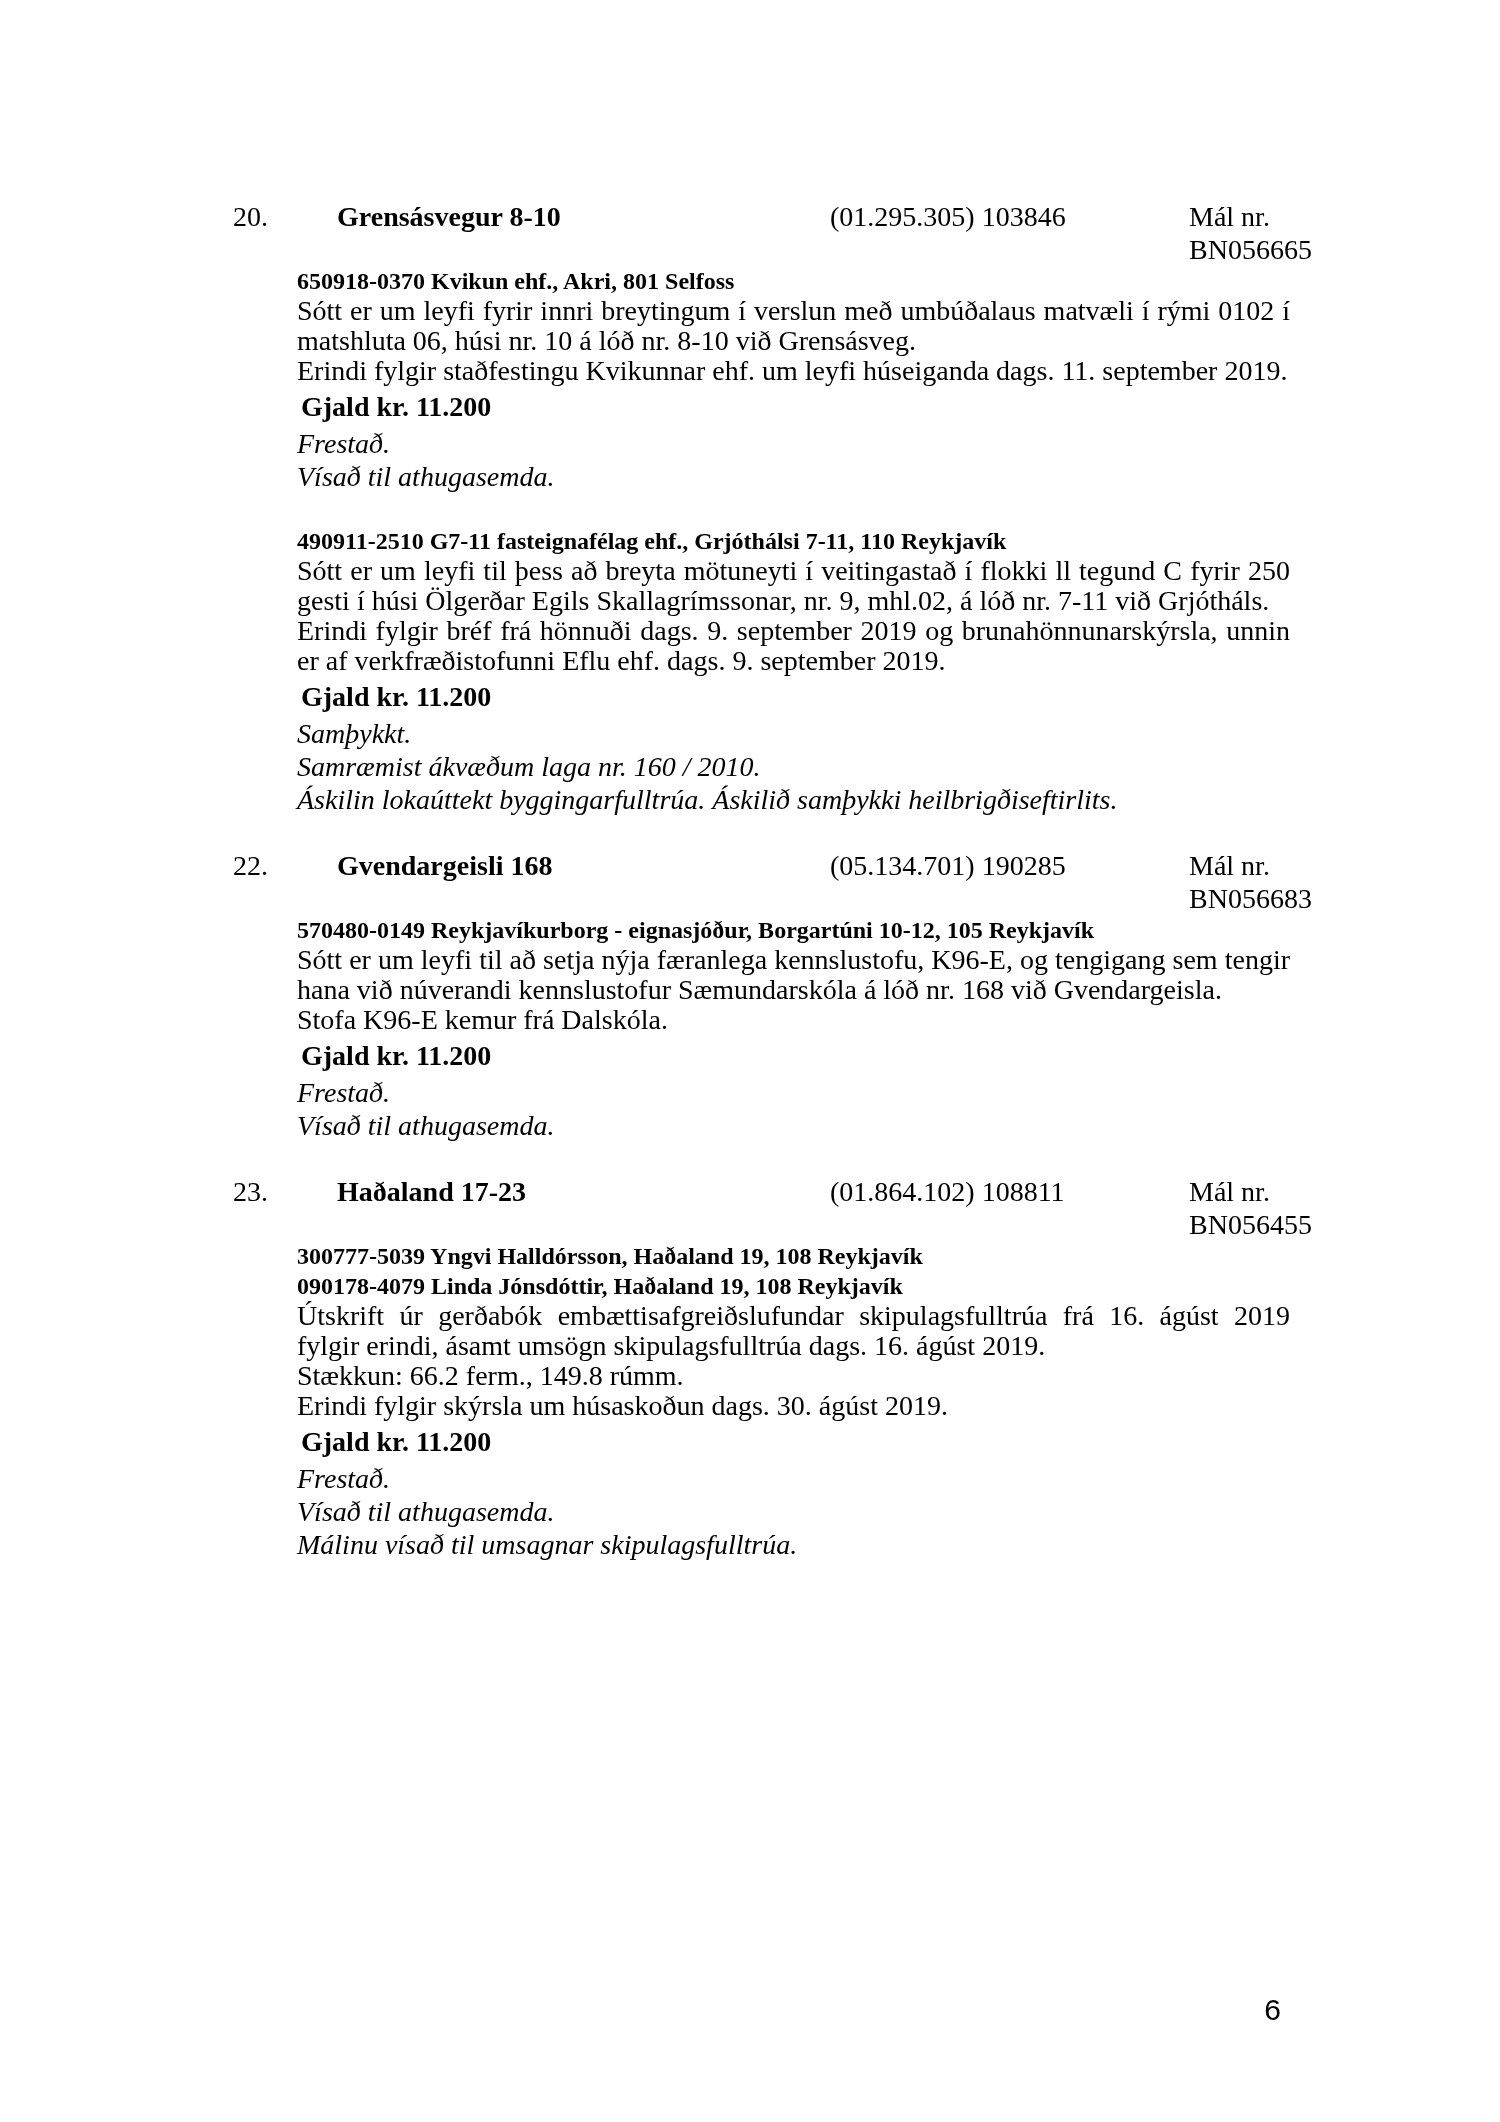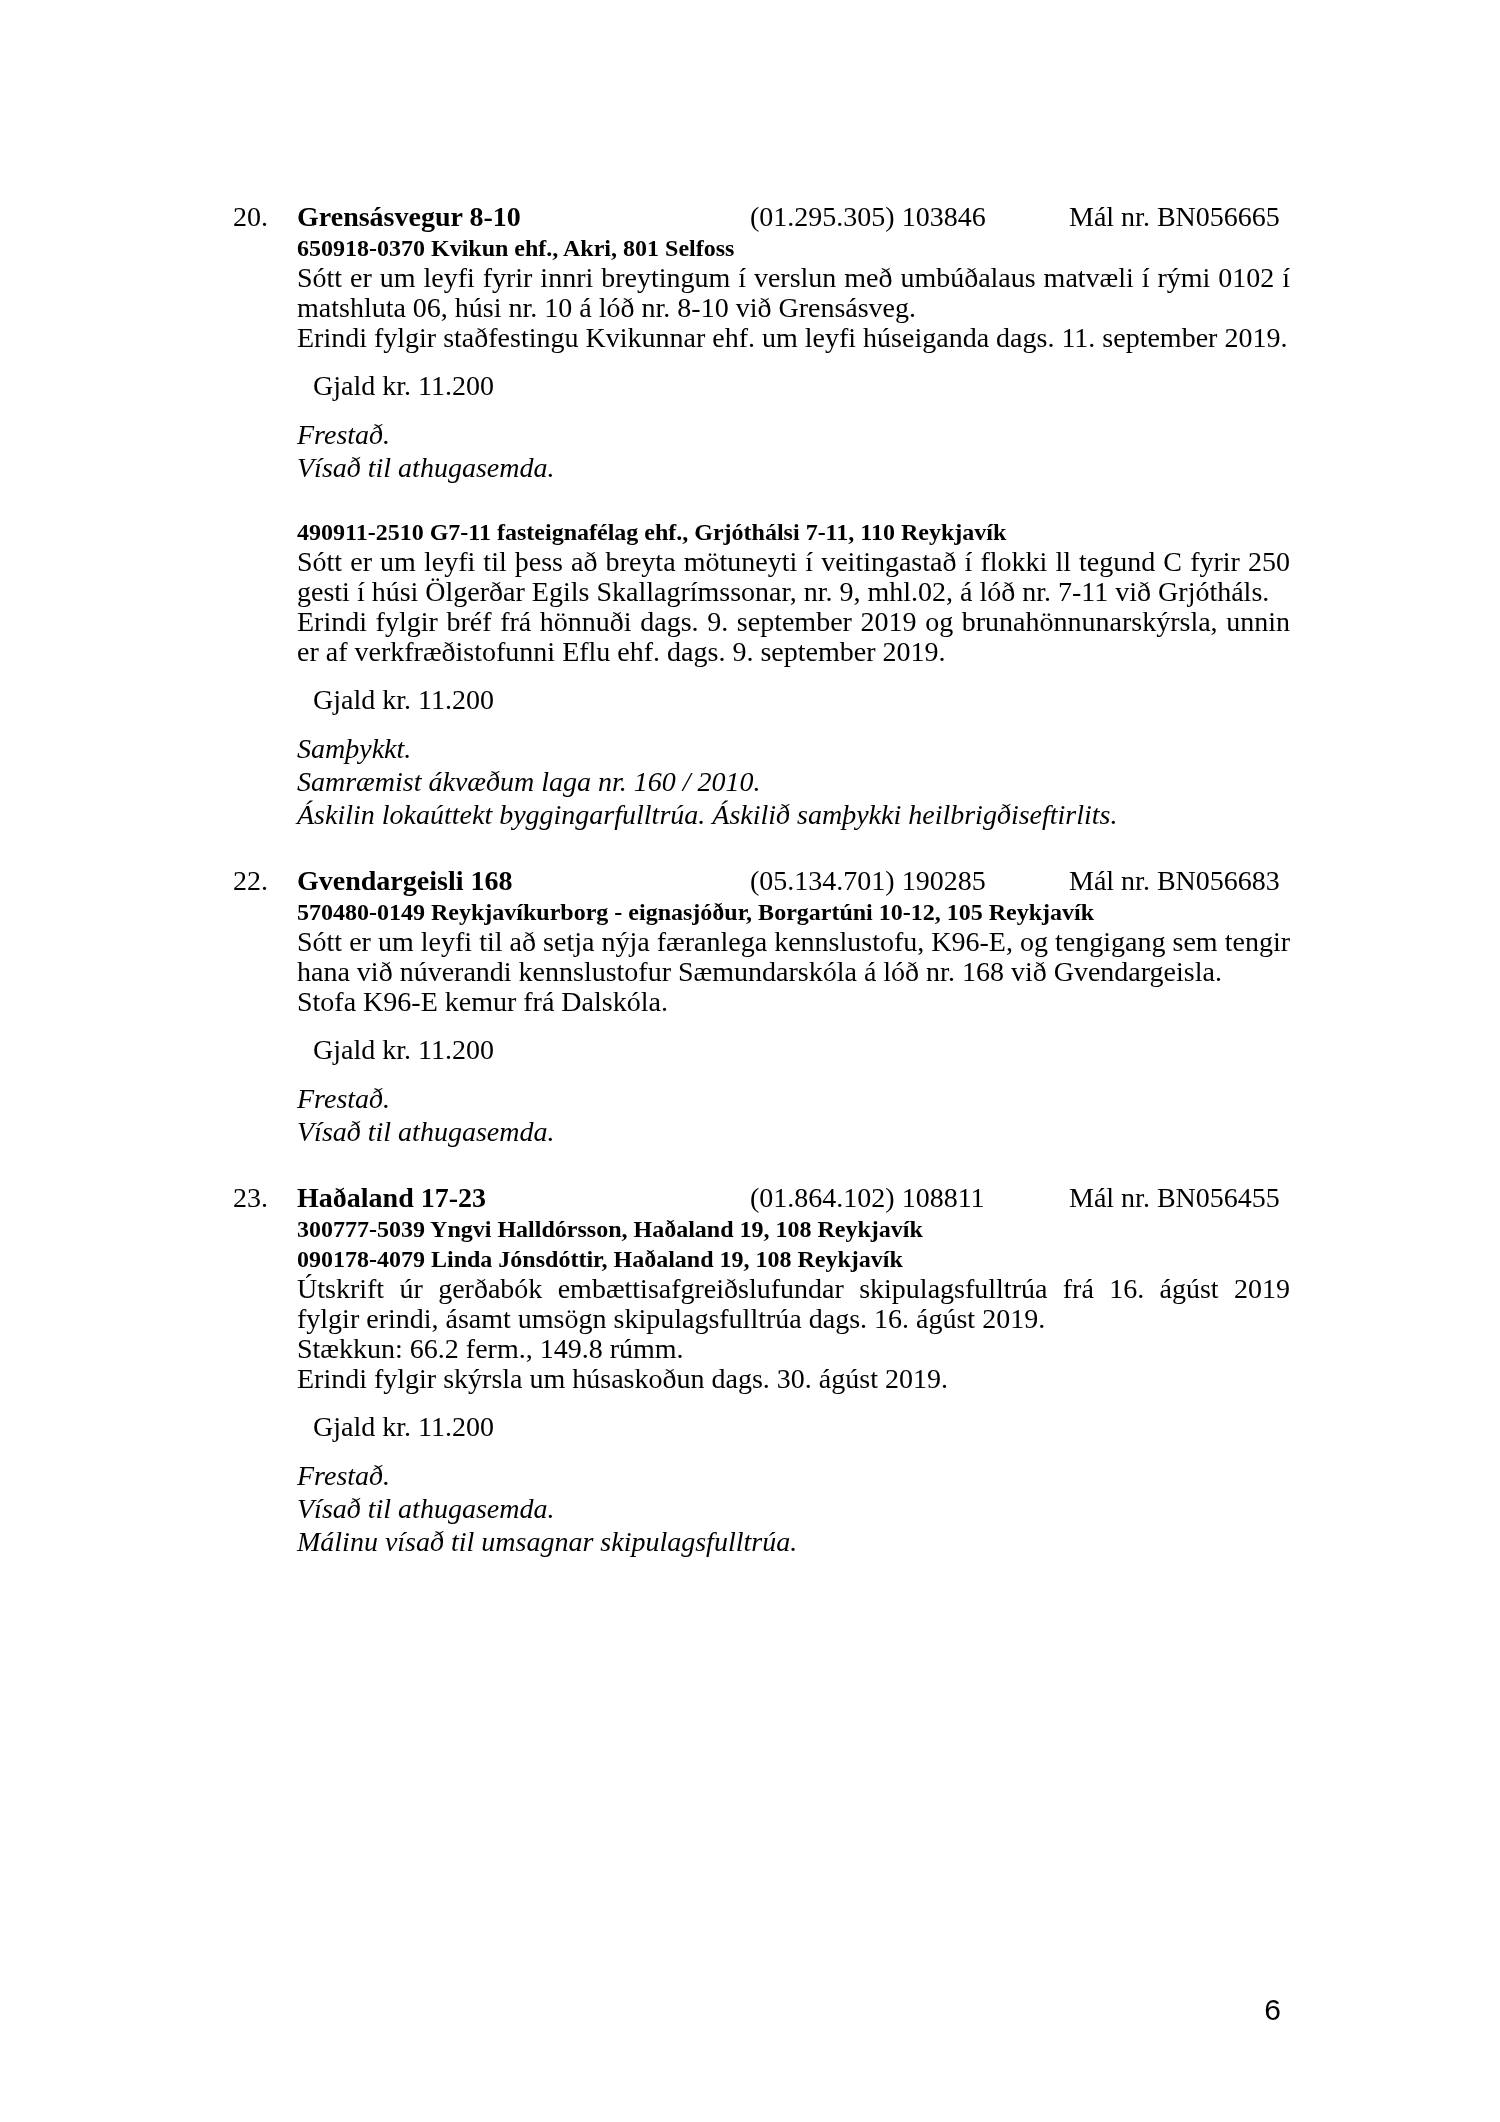--- a/index.html
+++ b/index.html
@@ -24,20 +24,21 @@
   }
   .case-item {
     margin-bottom: 33px;
   }
   .item-header {
     display: grid;
     grid-template-columns: 64px 453px 319px 1fr;
     font-size: 28px;
     line-height: 33px;
     align-items: baseline;
+    gap: 40px;
   }
   .item-number {
     font-size: 28px;
   }
   .item-title {
     font-weight: bold;
   }
   .property-ref, .case-ref {
     font-weight: normal;
   }
@@ -49,23 +50,24 @@
     line-height: 30px;
     font-weight: bold;
   }
   .body-paragraph {
     margin: 0;
     font-size: 28px;
     line-height: 30px;
     text-align: justify;
   }
   .fee-line {
-    margin: 16px;
+    margin: 4px;
     font-size: 28px;
     line-height: 33px;
+    font-weight: bold;
   }
   .decision-line {
     margin: 0;
     font-size: 28px;
     line-height: 33px;
     font-style: italic;
   }
   .page-number {
     position: absolute;
     top: 1993px;

